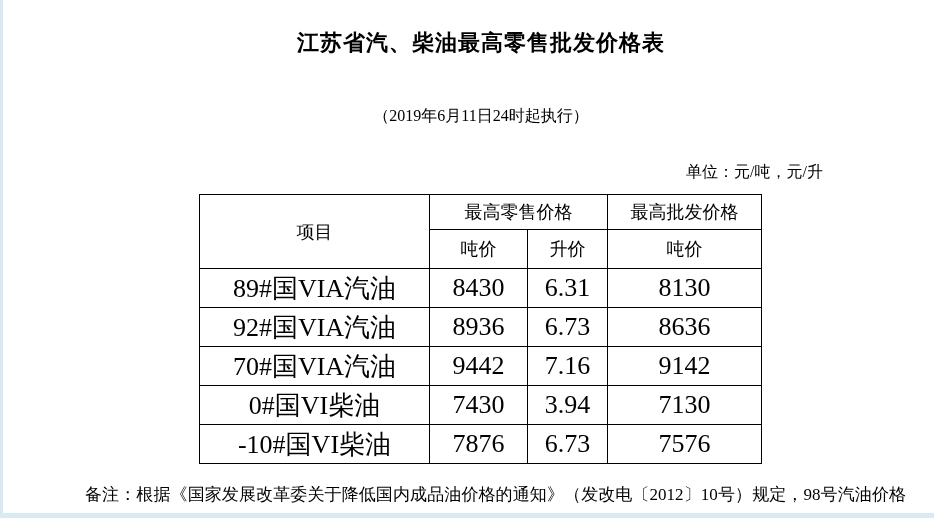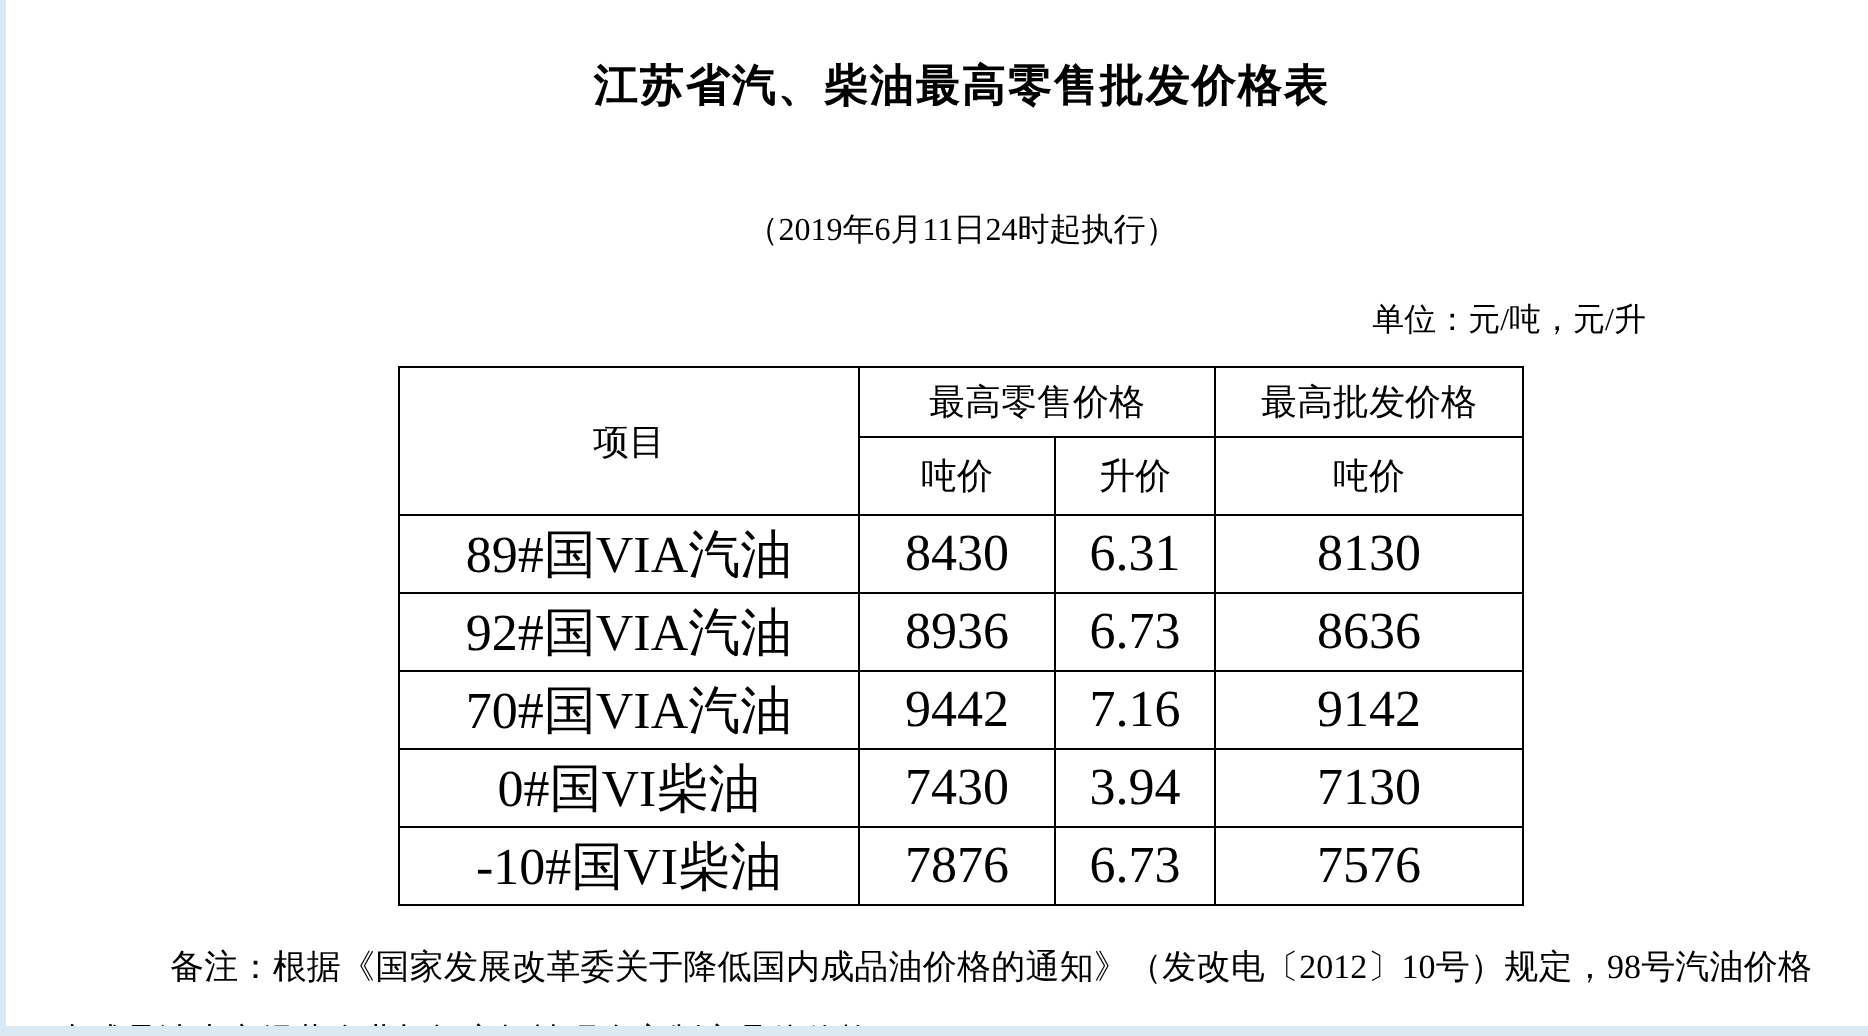--- a/index.html
+++ b/index.html
@@ -46,21 +46,21 @@
     font-size: 16px;
     margin-top: 52px;
     line-height: 18px;
   }
   .unit-note {
     box-sizing: border-box;
     width: 906px;
     text-align: right;
     padding-right: 111px;
     font-size: 16px;
-    margin-top: 27px;
+    margin-top: 38px;
     line-height: 18px;
   }
   table.price-table {
     border-collapse: collapse;
     table-layout: fixed;
     margin: 13px 0 0 171px;
   }
   .price-table th, .price-table td {
     border: 1px solid #000000;
     text-align: center;

